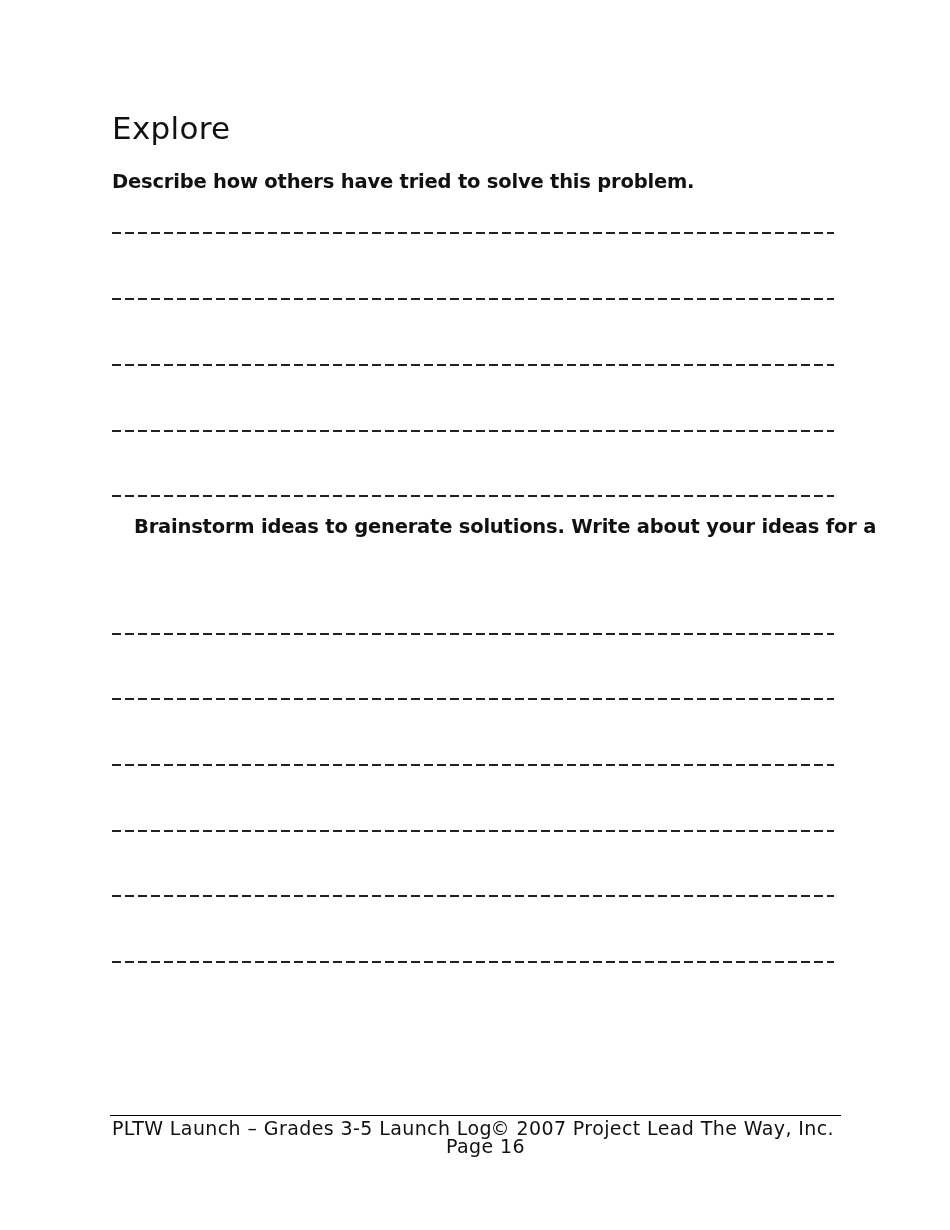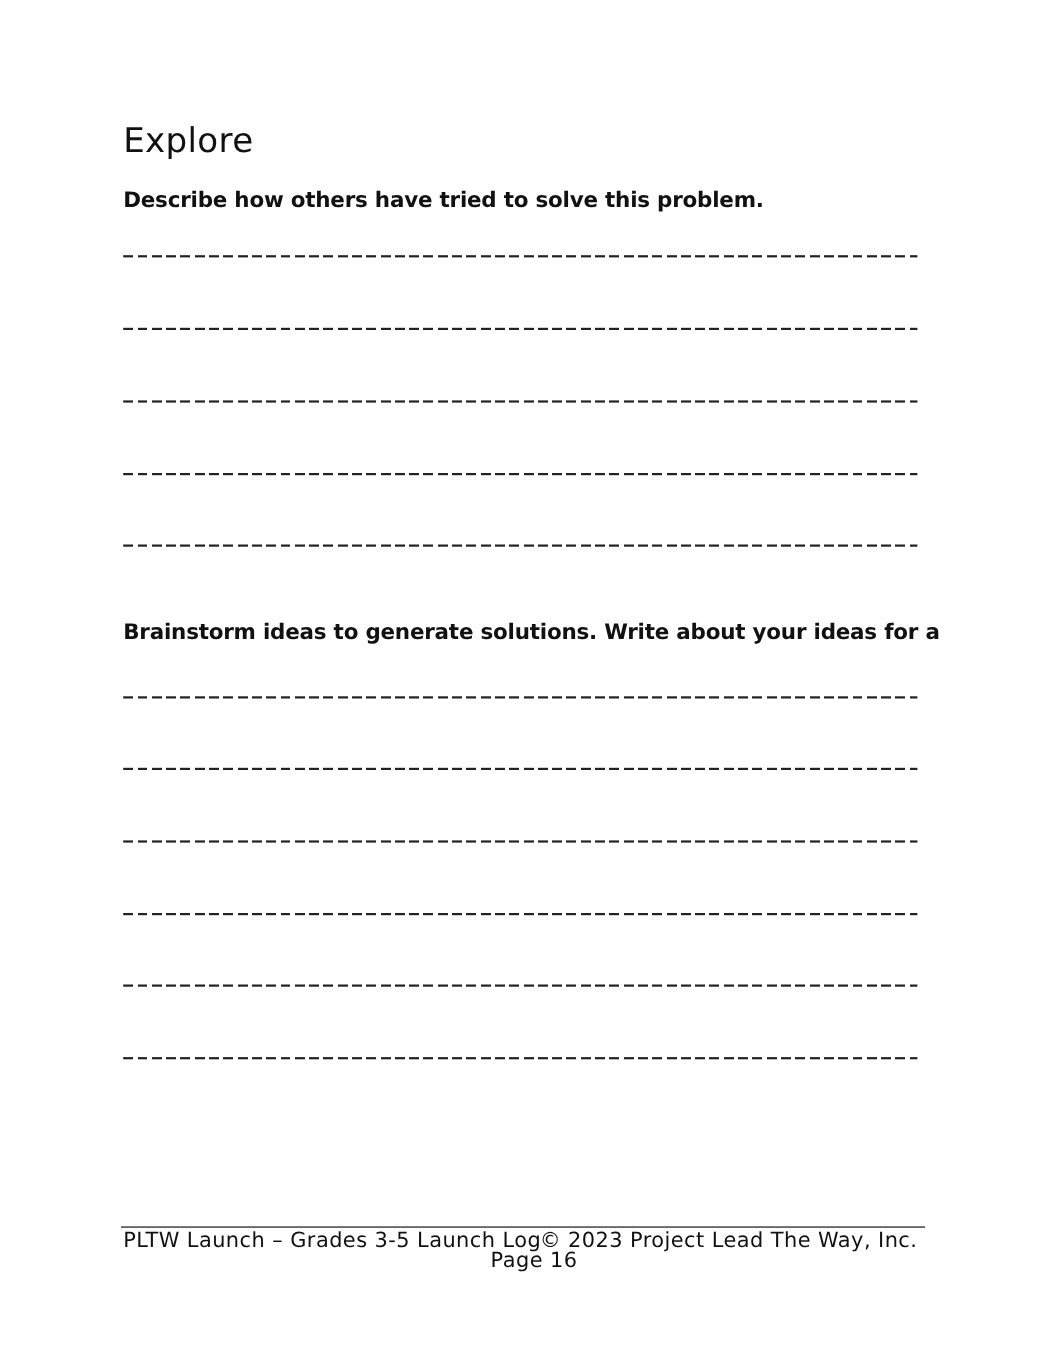--- a/index.html
+++ b/index.html
@@ -17,27 +17,27 @@
 <div class="title">Explore</div>
 
 <div class="prompt" style="top:167px;">Describe how others have tried to solve this problem.</div>
 
 <div class="line" style="top:232px;"></div>
 <div class="line" style="top:298px;"></div>
 <div class="line" style="top:364px;"></div>
 <div class="line" style="top:430px;"></div>
 <div class="line" style="top:495px;"></div>
 
-<div class="prompt" style="top:560px;">
+<div class="prompt" style="top:512px;margin-left:22px;">
   <div>Brainstorm ideas to generate solutions. Write about your ideas for a</div>
 </div>
 
 <div class="line" style="top:633px;"></div>
 <div class="line" style="top:698px;"></div>
 <div class="line" style="top:764px;"></div>
 <div class="line" style="top:830px;"></div>
 <div class="line" style="top:895px;"></div>
 <div class="line" style="top:961px;"></div>
 
 <div class="footer-rule"></div>
 <div class="footer" style="left:112px; top:1117px;">PLTW Launch – Grades 3-5 Launch Log</div>
-<div class="footer" style="right:116px; top:1117px;">© 2023 Project Lead The Way, Inc.</div>
+<div class="footer" style="right:116px; top:1117px;">© 2007 Project Lead The Way, Inc.</div>
 <div class="footer" style="left:446px; top:1135px;">Page 16</div>
 
 </body></html>

